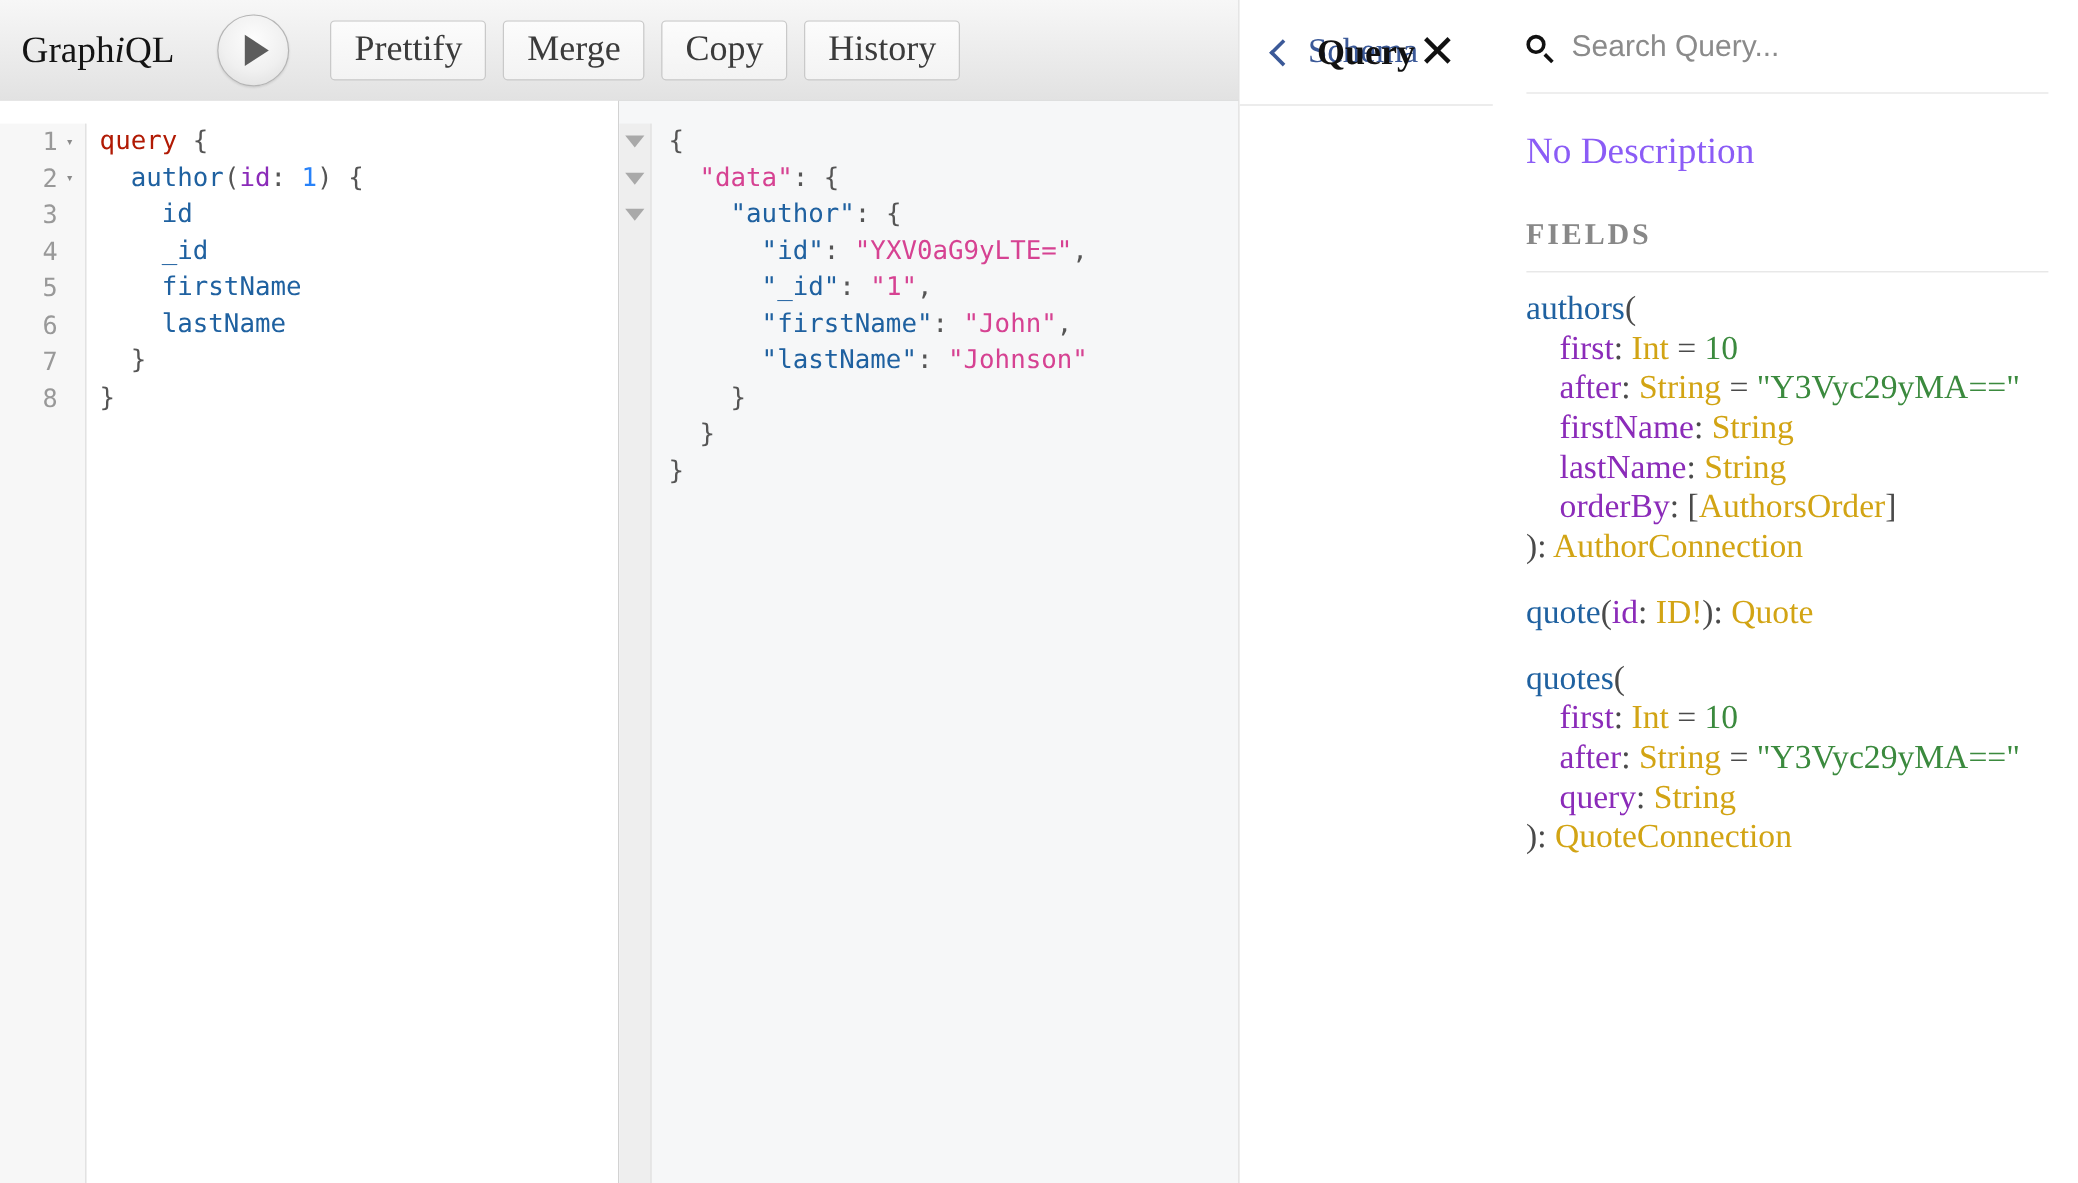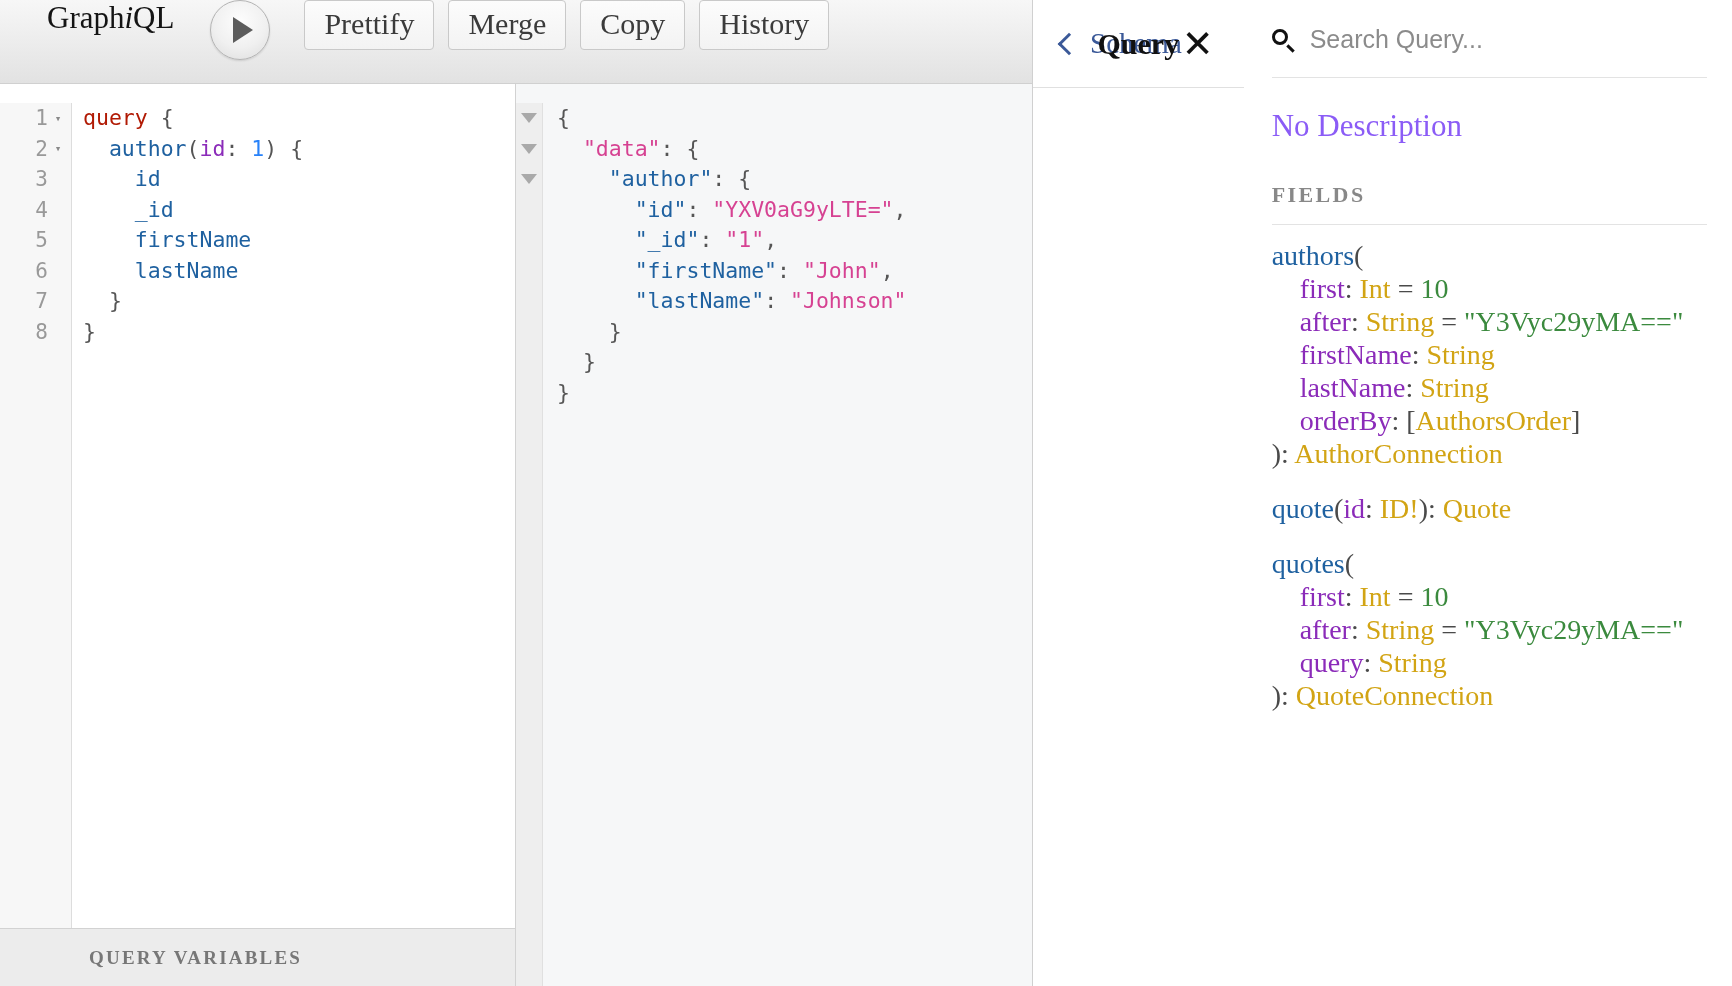--- a/index.html
+++ b/index.html
@@ -34,22 +34,22 @@
     overflow: hidden;
   }
 
   
   .toolbar {
     height: 84px;
     min-height: 84px;
     background: linear-gradient(#f7f7f7, #e2e2e2);
     border-bottom: 1px solid #d0d0d0;
     display: flex;
-    align-items: flex-start;
-    padding-left: 47px;
+    align-items: center;
+    padding-left: 18px;
     box-sizing: border-box;
   }
   .logo {
     font-family: "Liberation Serif", serif;
     font-size: 31px;
     color: #141414;
     letter-spacing: 0px;
     white-space: nowrap;
     margin-right: 36px;
   }
@@ -335,21 +335,21 @@
   .search-input::placeholder { color: #8b8b8b; }
 
   .no-desc {
     font-family: "Liberation Serif", serif;
     font-size: 31px;
     color: #8b5cf6;
     margin: 30px 0 0 0;
   }
   .fields-label {
     font-family: "Liberation Serif", serif;
-    font-size: 22px;
+    font-size: 25px;
     font-weight: bold;
     letter-spacing: 2.4px;
     color: #888888;
     margin: 38px 0 14px 0;
     border-bottom: 1px solid #e3e3e3;
     padding-bottom: 16px;
   }
 
   .field-block {
     font-family: "Liberation Serif", serif;
@@ -417,21 +417,20 @@
                 <span class="num">7</span>
                 <span class="fold empty">▾</span>
               </div>
               <div class="gline">
                 <span class="num">8</span>
                 <span class="fold empty">▾</span>
               </div>
             </div>
           <div class="code" id="query-code"><div><span class="tok-kw">query</span><span class="tok-punc"> {</span></div><div><span class="tok-punc">  </span><span class="tok-field">author</span><span class="tok-punc">(</span><span class="tok-arg">id</span><span class="tok-punc">: </span><span class="tok-num">1</span><span class="tok-punc">) {</span></div><div><span class="tok-punc">    </span><span class="tok-field">id</span></div><div><span class="tok-punc">    </span><span class="tok-field">_id</span></div><div><span class="tok-punc">    </span><span class="tok-field">firstName</span></div><div><span class="tok-punc">    </span><span class="tok-field">lastName</span></div><div><span class="tok-punc">  }</span></div><div><span class="tok-punc">}</span></div></div>
         </div>
-        <div class="qvars-bar">QUERY VARIABLES</div>
       </div>
 
       <div class="result-pane">
         <div class="result-gutter" id="result-gutter">
             <div class="rline">
               <div class="rfold"></div>
             </div>
             <div class="rline">
               <div class="rfold"></div>
             </div>

